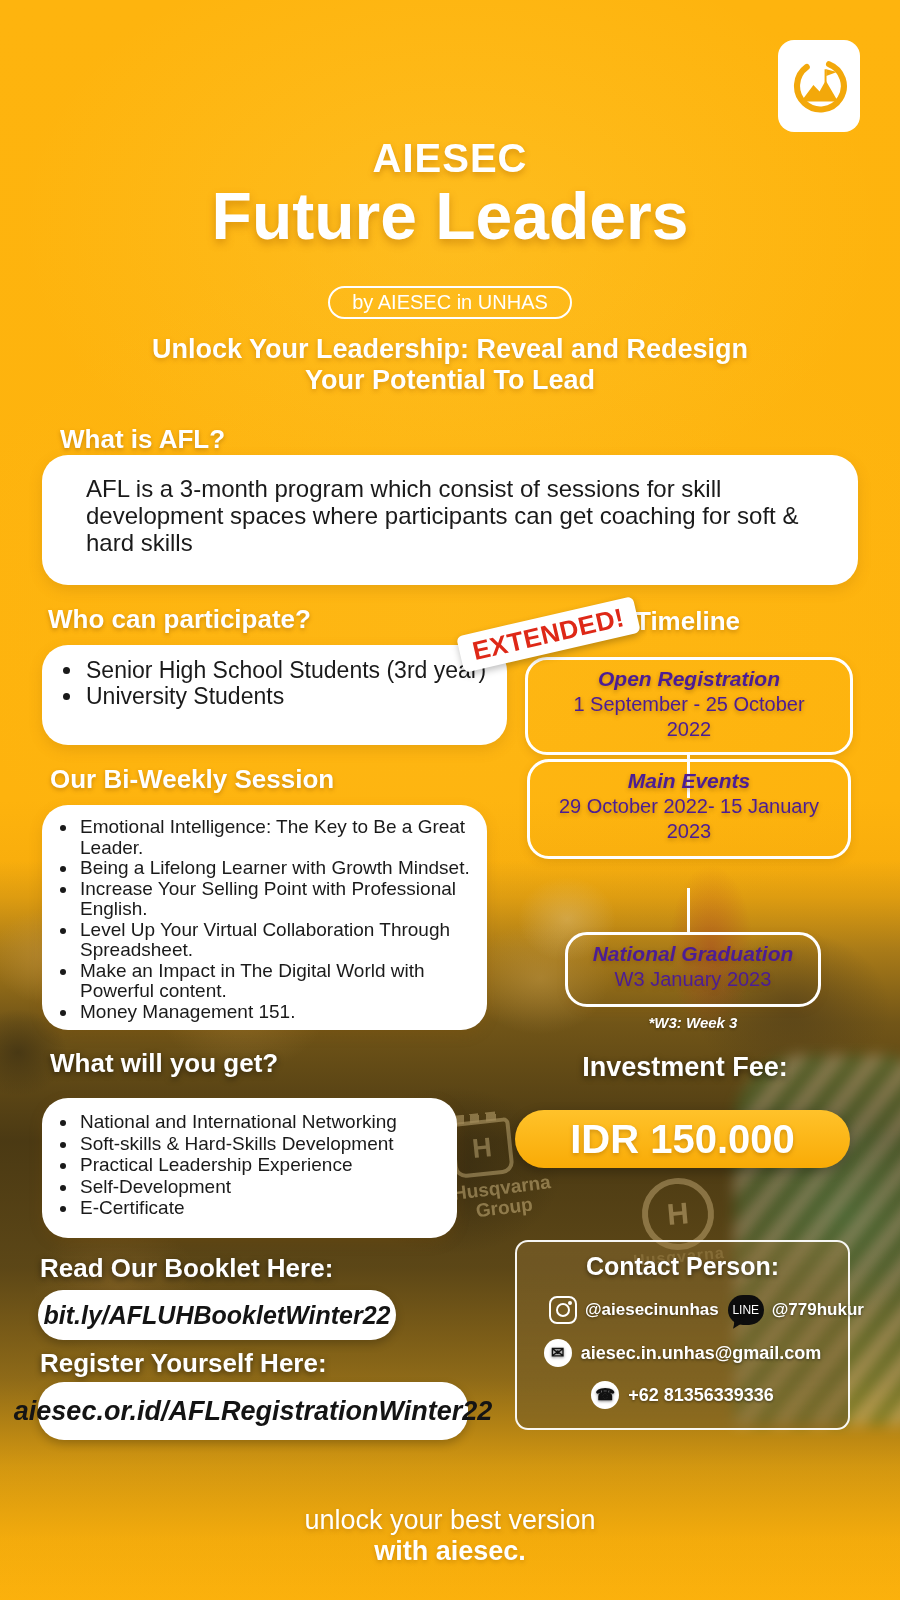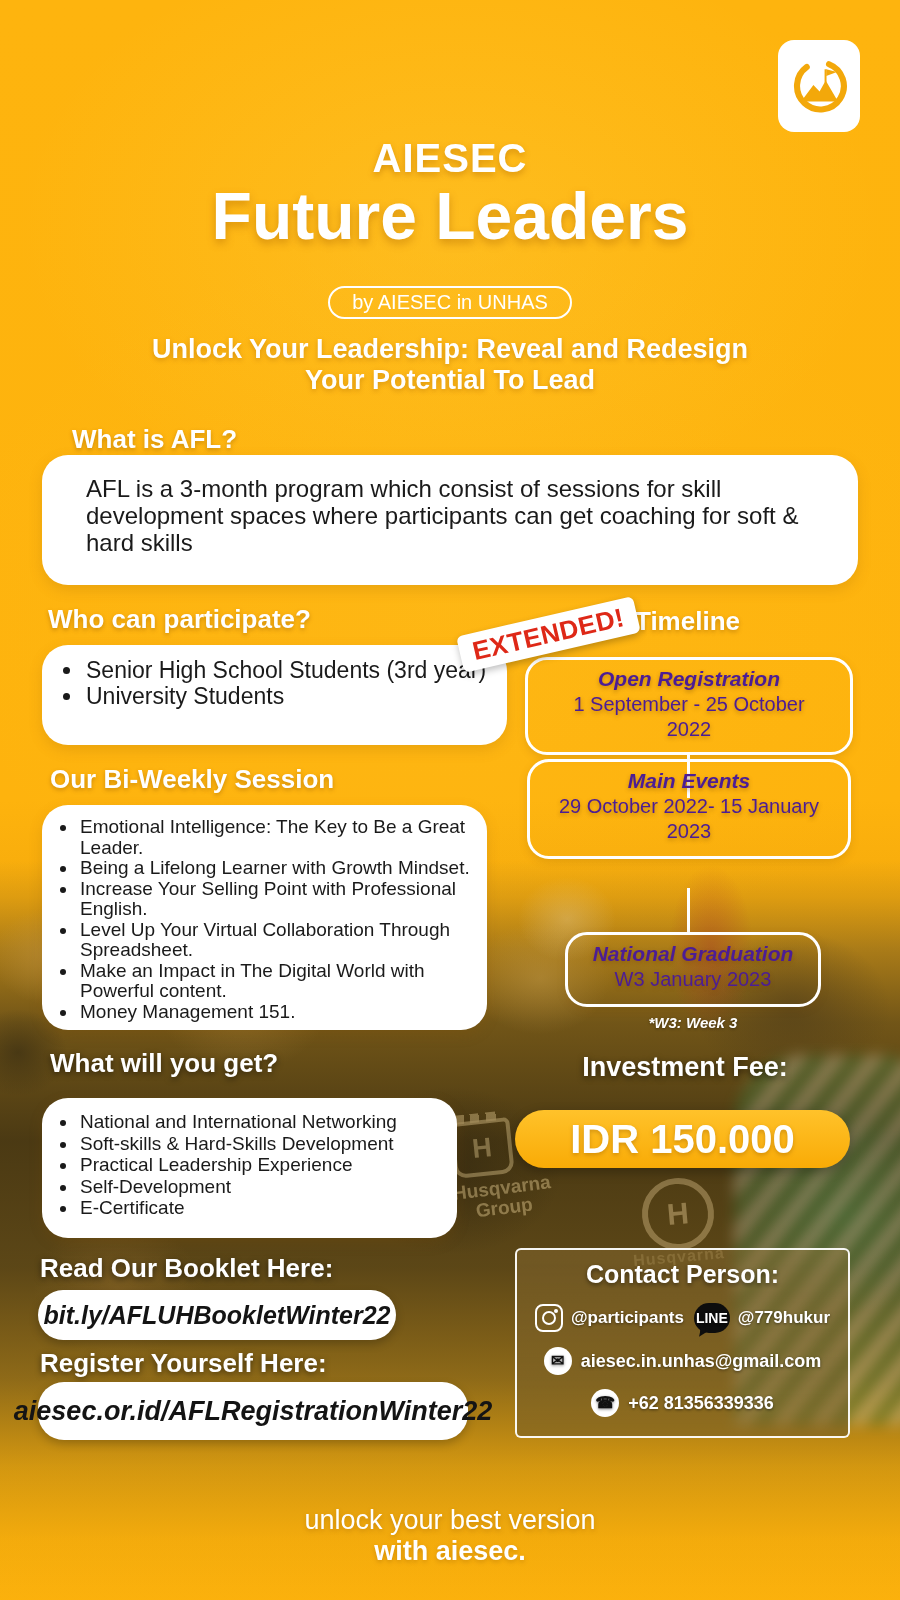--- a/index.html
+++ b/index.html
@@ -109,34 +109,34 @@
   .fee-amount{color:#fff;font-size:40px;font-weight:800;text-shadow:0 2px 4px rgba(150,90,0,.4);}
   
   .link-h1{left:40px;top:1253px;}
   .link-h2{left:40px;top:1348px;}
   .link-pill{position:absolute;background:#fff;border-radius:26px;color:#141414;
     font-weight:bold;font-style:italic;display:flex;align-items:center;justify-content:center;
     box-shadow:0 4px 10px rgba(0,0,0,.22);box-sizing:border-box;}
   .link-pill1{left:38px;top:1290px;width:358px;height:50px;font-size:25px;}
   .link-pill2{left:38px;top:1382px;width:430px;height:58px;font-size:27px;}
   
-  .contact-card{position:absolute;left:515px;top:1240px;width:335px;height:190px;border-radius:6px;
+  .contact-card{position:absolute;left:515px;top:1240px;width:335px;height:190px;border-radius:13px;
     border:2px solid rgba(255,255,255,.95);
     background:linear-gradient(180deg, rgba(150,118,56,.38), rgba(96,80,42,.46));
-    color:#fff;box-sizing:border-box;padding:10px 14px;margin-top:8px;}
+    color:#fff;box-sizing:border-box;padding:10px 28px;}
   .contact-h{text-align:center;font-size:25px;font-weight:bold;text-shadow:0 2px 4px rgba(0,0,0,.45);}
   .c-row{display:flex;align-items:center;justify-content:center;gap:9px;margin-top:14px;
     font-size:17px;font-weight:bold;text-shadow:0 1px 3px rgba(0,0,0,.5);}
   .c-row.split{justify-content:space-between;padding:0 4px;}
   .c-group{display:flex;align-items:center;gap:8px;}
   .ig-icon{width:28px;height:28px;border:2.5px solid #fff;border-radius:8px;position:relative;flex:none;box-sizing:border-box;}
   .ig-icon::before{content:"";position:absolute;inset:5px;border:2.5px solid #fff;border-radius:50%;}
   .ig-icon::after{content:"";position:absolute;top:3px;right:3px;width:4px;height:4px;background:#fff;border-radius:50%;}
   .line-icon{min-width:36px;height:30px;background:#0d0d0d;border-radius:15px;color:#fff;
-    font-weight:bold;font-size:14px;display:flex;align-items:center;justify-content:center;position:relative;flex:none;}
+    font-weight:normal;font-size:12px;display:flex;align-items:center;justify-content:center;position:relative;flex:none;}
   .line-icon::after{content:"";position:absolute;bottom:-5px;left:6px;border:5px solid transparent;
     border-top-color:#0d0d0d;border-left-color:#0d0d0d;transform:rotate(12deg);}
   .round-icon{width:28px;height:28px;background:#fff;border-radius:50%;color:#111;
     display:flex;align-items:center;justify-content:center;flex:none;}
   .mail-icon::before{content:"\2709";font-size:16px;line-height:1;}
   .phone-icon::before{content:"\260E";font-size:16px;line-height:1;}
   
   .footer{top:1505px;font-size:27px;line-height:31px;text-shadow:0 2px 4px rgba(150,90,0,.35);}
   .footer .bold{font-weight:bold;}
 </style>
@@ -177,21 +177,21 @@
   <div class="center-text brand">AIESEC</div>
   <div class="center-text title">Future Leaders</div>
   <div class="center-text tagline">
     <div>Unlock Your Leadership: Reveal and Redesign</div>
     <div>Your Potential To Lead</div>
   </div>
   <div class="center-text byline-wrap">
     <span class="byline-pill">by AIESEC in UNHAS</span>
   </div>
 
-  <div class="sec-h" style="left:60px;top:424px;margin-left:12px;">What is AFL?</div>
+  <div class="sec-h" style="left:60px;top:424px;">What is AFL?</div>
   <div class="card card1">
     <span>AFL is a 3-month program which consist of sessions for skill development spaces where participants can get coaching for soft &amp; hard skills</span>
   </div>
 
   <div class="sec-h" style="left:48px;top:604px;">Who can participate?</div>
   <div class="card card2">
     <ul class="blist">
       <li>Senior High School Students (3rd year)</li>
       <li>University Students</li>
     </ul>
@@ -253,21 +253,21 @@
   <div class="sec-h on-photo link-h2">Register Yourself Here:</div>
   <div class="link-pill link-pill2">
     <span>aiesec.or.id/AFLRegistrationWinter22</span>
   </div>
 
   <div class="contact-card">
     <div class="contact-h">Contact Person:</div>
     <div class="c-row split">
       <span class="c-group">
         <span class="ig-icon"></span>
-        <span>@participants</span>
+        <span>@aiesecinunhas</span>
       </span>
       <span class="c-group">
         <span class="line-icon">LINE</span>
         <span>@779hukur</span>
       </span>
     </div>
     <div class="c-row">
       <span class="round-icon mail-icon"></span>
       <span style="font-size:18px;">aiesec.in.unhas@gmail.com</span>
     </div>

